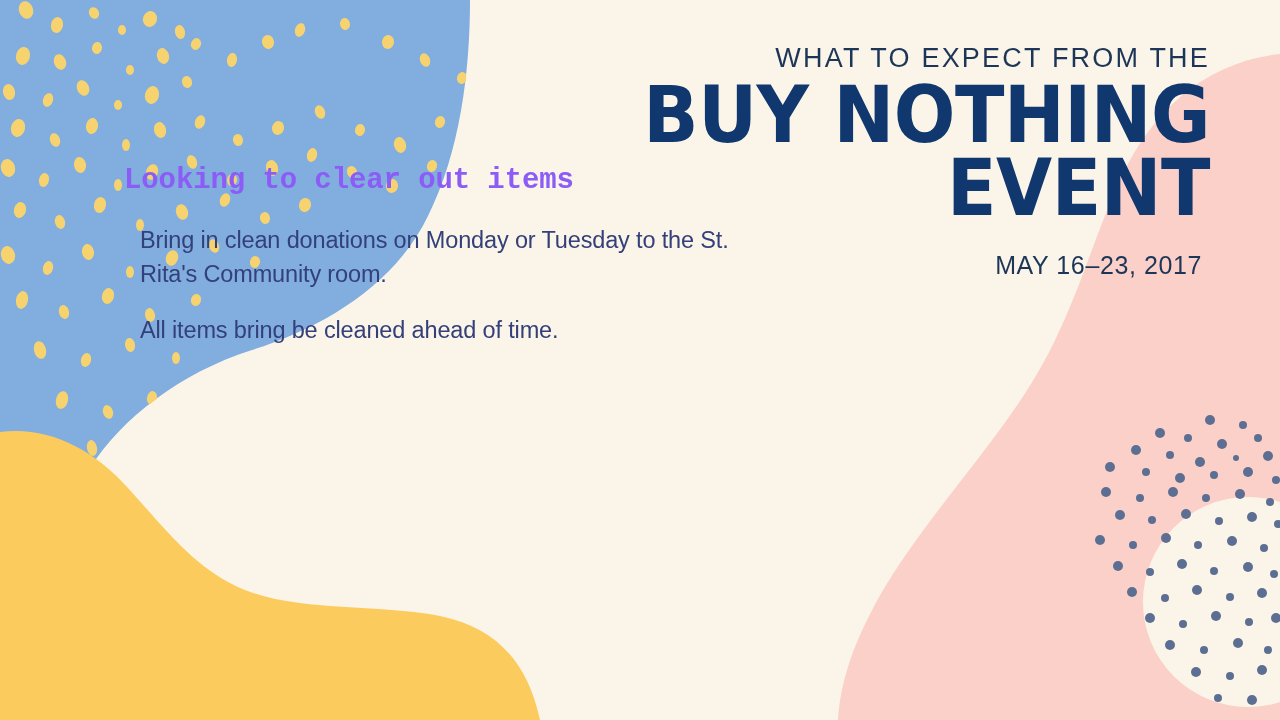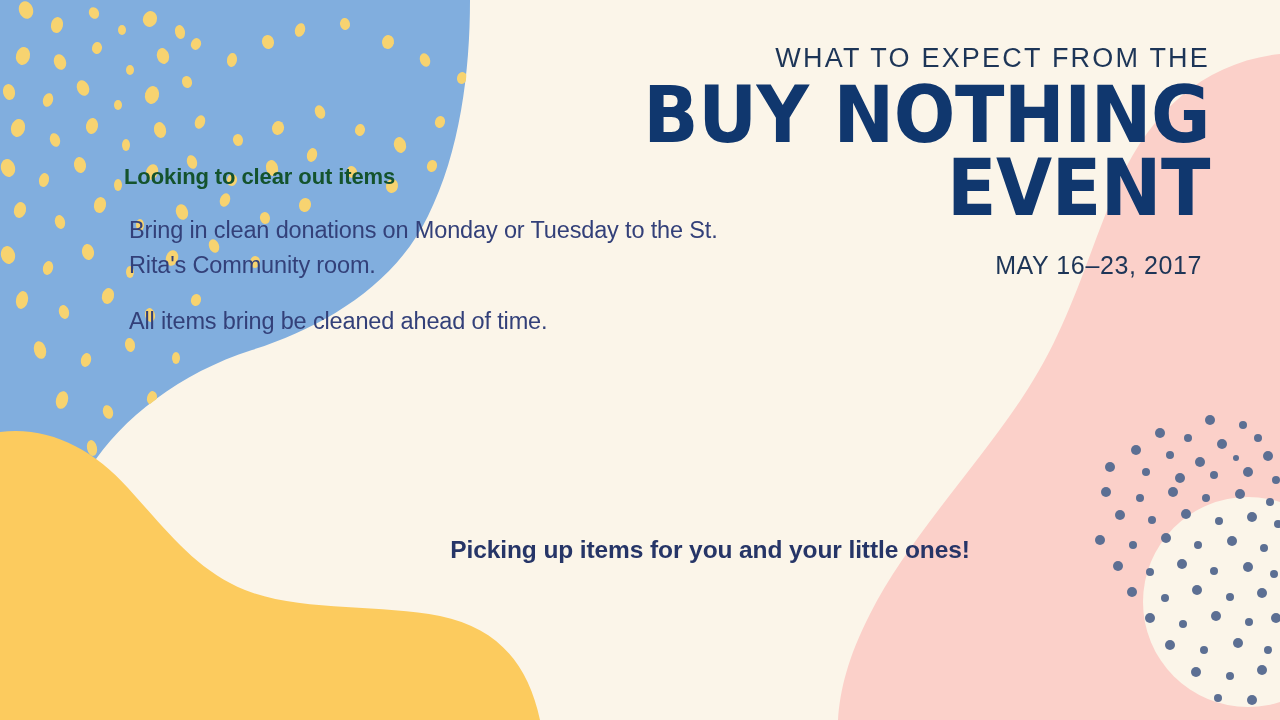--- a/index.html
+++ b/index.html
@@ -62,33 +62,34 @@
 
   
   .left-copy{
     position:absolute;
     left:124px;top:162px;
     width:640px;
     z-index:5;
     color:#334079;
   }
   .lead{
-    font-size:22px;
+    font-size:29px;
     font-weight:bold;
     line-height:1.34;
-    color:#14532d;
+    color:#8b5cf6;
     margin:0 0 22px 0;
     letter-spacing:-0.1px;
+    font-family:Liberation Mono, monospace;
   }
   .para{
     font-size:23.5px;
     font-weight:400;
     line-height:1.46;
     color:#334079;
-    margin:0 0 22px 5px;
+    margin:0 0 22px 16px;
     letter-spacing:-0.15px;
   }
   .para:last-child{margin-bottom:0;}
 
   
   .bottom-copy{
     position:absolute;
     left:300px;top:534px;
     width:820px;
     text-align:center;
@@ -312,16 +313,15 @@
 
   <div class="left-copy">
     <div class="lead">
       <div>Looking to clear out items</div>
     </div>
     <p class="para">Bring in clean donations on Monday or Tuesday to the St. Rita's Community room.</p>
     <p class="para">All items bring be cleaned ahead of time.</p>
   </div>
 
   <div class="bottom-copy">
-    <p class="bottom-title">Picking up items for you and your little ones!</p>
   </div>
 
 </div>
 
 </body></html>

